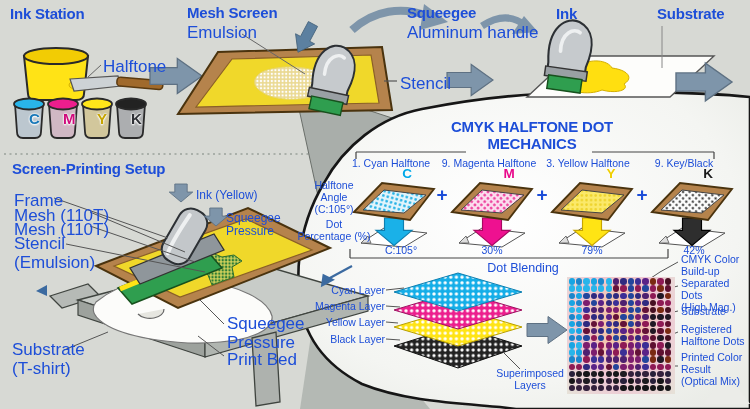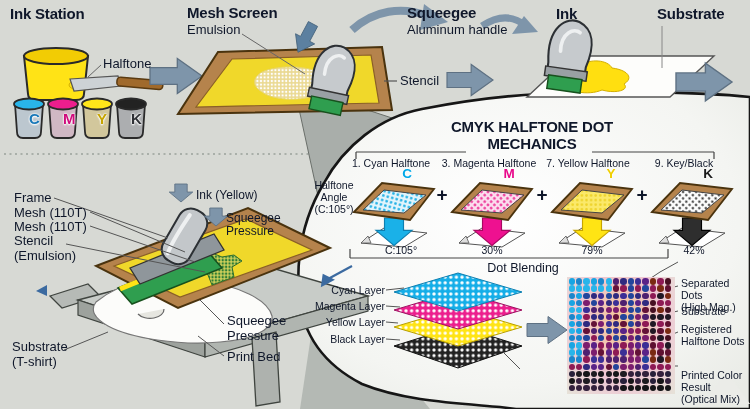--- a/index.html
+++ b/index.html
@@ -1,23 +1,23 @@
 <!DOCTYPE html>
 <html><head>
 <meta charset="utf-8">
 <style>
   html,body{margin:0;padding:0;background:#c8cac6}
   #stage{position:relative;width:750px;height:409px;background:#d7d9d4;overflow:hidden;
          font-family:"Liberation Sans",sans-serif}
   svg{position:absolute;left:0;top:0}
-  .lbl{position:absolute;color:#0f172a;white-space:pre-line;line-height:1.12;z-index:5}
+  .lbl{position:absolute;color:#1d4ed8;white-space:pre-line;line-height:1.12;z-index:5}
   .c{transform:translateX(-50%);text-align:center}
   .rt{text-align:right}
   .h{font-weight:700;font-size:15px;letter-spacing:-.2px}
-  .m{font-size:13px}
+  .m{font-size:17px}
   .md{font-size:12px}
   .sm{font-size:10.5px}
   .seph{font-size:12.5px}
   .scrL{font-weight:700;font-size:13.5px;text-shadow:0 0 2px #fff,0 0 2px #fff}
   .potL{font-weight:800;font-size:15px;text-shadow:0 0 2px #fff,0 1px 2px #fff,0 0 2px #fff}
   .plus{font-weight:700;font-size:19px}
   #grid{position:absolute;left:567px;top:277px;width:106px;height:115px;z-index:4;
         display:grid;grid-template-columns:repeat(14,7.4px);grid-auto-rows:7.1px;place-items:center;
         padding:1px;background:radial-gradient(ellipse at 50% 40%, #f6c892 0%, #efc7d4 55%, #e6e2d8 100%);}
   .gdot{width:6.3px;height:6.3px;border-radius:50%}
@@ -269,71 +269,78 @@
 <div class="lbl potL" style="left: 131px; top: 111px; color: rgb(47, 49, 54);">K</div>
 
 <div class="lbl h" style="left:187px;top:5px">Mesh Screen</div>
 <div class="lbl m" style="left:187px;top:23px">Emulsion</div>
 <div class="lbl h" style="left:407px;top:5px">Squeegee</div>
 <div class="lbl m" style="left:407px;top:23px">Aluminum handle</div>
 <div class="lbl m" style="left:400px;top:74px">Stencil</div>
 <div class="lbl h" style="left:556px;top:6px">Ink</div>
 <div class="lbl h" style="left:657px;top:6px">Substrate</div>
 
+<div class="lbl h" style="left:12px;top:161px">Screen-Printing Setup</div>
 <div class="lbl m" style="left:14px;top:191px">Frame</div>
 <div class="lbl m" style="left:14px;top:206px">Mesh (110T)</div>
 <div class="lbl m" style="left:14px;top:220px">Mesh (110T)</div>
 <div class="lbl m" style="left:14px;top:234px">Stencil
 (Emulsion)</div>
 <div class="lbl md" style="left:196px;top:189px">Ink (Yellow)</div>
 <div class="lbl md" style="left:226px;top:212px">Squeegee
 Pressure</div>
 <div class="lbl m" style="left:12px;top:340px">Substrate
 (T-shirt)</div>
 <div class="lbl m" style="left:227px;top:314px">Squeegee
 Pressure</div>
 <div class="lbl m" style="left:227px;top:350px">Print Bed</div>
 
 <div class="lbl h c" style="left:532px;top:119px">CMYK HALFTONE DOT MECHANICS</div>
 
 <div class="lbl sm c" style="left:391px;top:158px">1. Cyan Halftone</div>
-<div class="lbl sm c" style="left:489px;top:158px">3. Magenta Halftone</div>
-<div class="lbl sm c" style="left:588px;top:158px">7. Yellow Halftone</div>
+<div class="lbl sm c" style="left:489px;top:158px">9. Magenta Halftone</div>
+<div class="lbl sm c" style="left:588px;top:158px">3. Yellow Halftone</div>
 <div class="lbl sm c" style="left:684px;top:158px">9. Key/Black</div>
 
 <div class="lbl scrL c" style="left: 407px; top: 166px; color: rgb(0, 168, 232);">C</div>
 <div class="lbl scrL c" style="left: 509px; top: 166px; color: rgb(232, 9, 139);">M</div>
 <div class="lbl scrL c" style="left: 611px; top: 166px; color: rgb(240, 207, 0);">Y</div>
 <div class="lbl scrL c" style="left: 708px; top: 166px; color: rgb(26, 26, 26);">K</div>
 
 <div class="lbl plus c" style="left:442px;top:184px">+</div>
 <div class="lbl plus c" style="left:542px;top:184px">+</div>
 <div class="lbl plus c" style="left:642px;top:184px">+</div>
 
 <div class="lbl sm c" style="left:401px;top:245px">C:105°</div>
 <div class="lbl sm c" style="left:492px;top:245px">30%</div>
 <div class="lbl sm c" style="left:592px;top:245px">79%</div>
 <div class="lbl sm c" style="left:694px;top:245px">42%</div>
 
 <div class="lbl sm c" style="left:334px;top:180px">Halftone
 Angle
 (C:105°)</div>
+<div class="lbl sm c" style="left:334px;top:219px">Dot
+Percentage (%)</div>
 <div class="lbl seph c" style="left:523px;top:261px">Dot Blending</div>
+<div class="lbl sm" style="left:681px;top:254px">CMYK Color
+Build-up</div>
 
 <div class="lbl sm rt" style="left:300px;top:285px;width:85px">Cyan Layer</div>
 <div class="lbl sm rt" style="left:300px;top:301px;width:85px">Magenta Layer</div>
 <div class="lbl sm rt" style="left:300px;top:317px;width:85px">Yellow Layer</div>
 <div class="lbl sm rt" style="left:300px;top:334px;width:85px">Black Layer</div>
+<div class="lbl sm c" style="left:530px;top:368px">Superimposed
+Layers</div>
 
 <div class="lbl sm" style="left:681px;top:278px">Separated Dots
 (High Mag.)</div>
 <div class="lbl sm" style="left:681px;top:306px">Substrate</div>
 <div class="lbl sm" style="left:681px;top:324px">Registered
 Halftone Dots</div>
-<div class="lbl sm" style="left:681px;top:370px">Printed Color
+<div class="lbl sm" style="left:681px;top:352px">Printed Color
 Result
 (Optical Mix)</div>
 
 <div id="grid">
       <div class="gdot" style="background: rgb(23, 165, 227);"></div>
       <div class="gdot" style="background: rgb(27, 134, 204);"></div>
       <div class="gdot" style="background: rgb(40, 181, 234);"></div>
       <div class="gdot" style="background: rgb(23, 165, 227);"></div>
       <div class="gdot" style="background: rgb(27, 134, 204);"></div>
       <div class="gdot" style="background: rgb(40, 181, 234);"></div>

